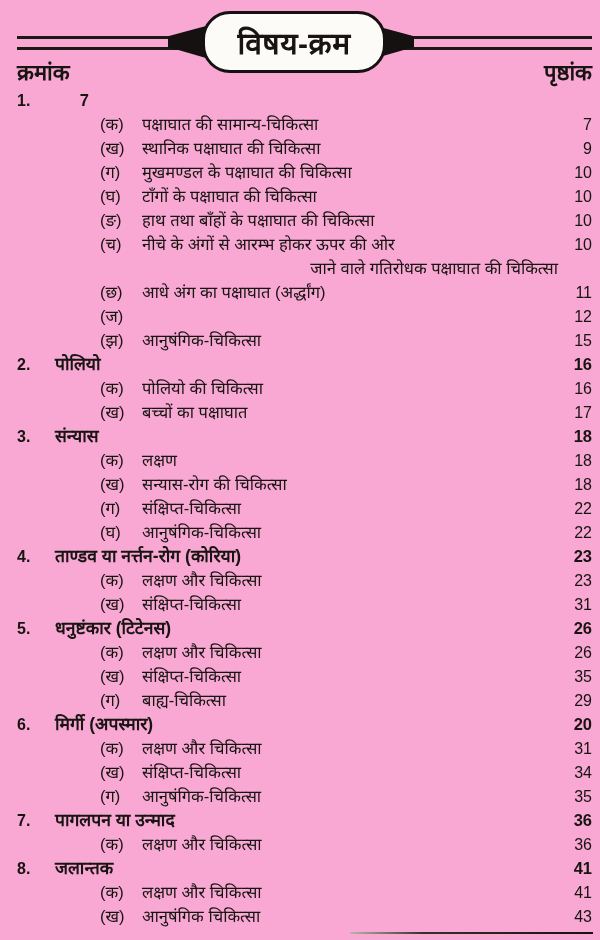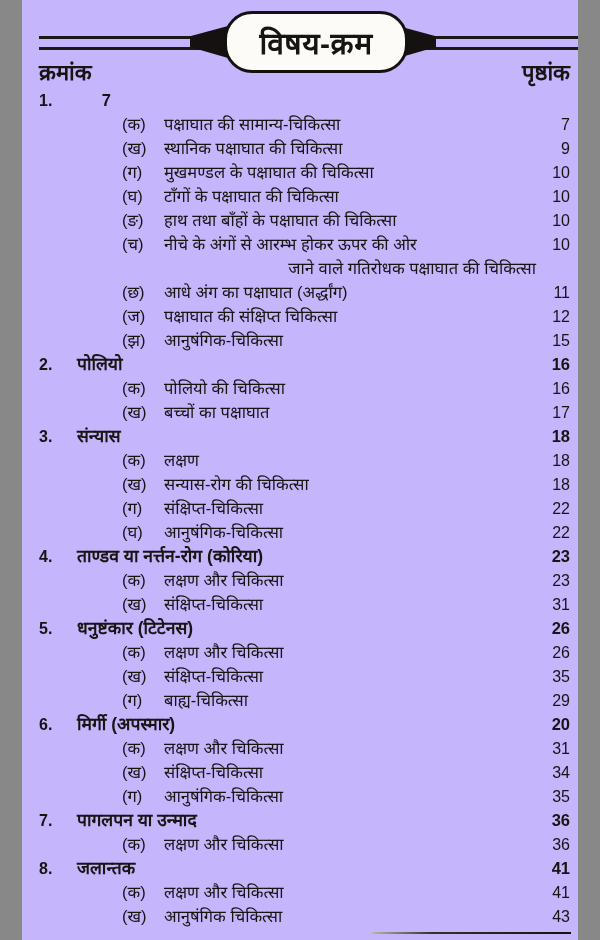--- a/index.html
+++ b/index.html
@@ -1,21 +1,21 @@
 <!DOCTYPE html>
 <html><head>
 <meta charset="utf-8">
 <style>
   html,body{margin:0;padding:0;}
   body{background:#888;}
   .page{
     position:relative;
-    width:556px;height:940px;
+    width:600px;height:940px;
     margin:0 auto;
-    background:#c4b5fd;
+    background:#f9a8d4;
     color:#171412;
     font-family:"Liberation Sans","DejaVu Sans",sans-serif;
     overflow:hidden;
   }
   
   .band{position:absolute;left:0;top:0;width:600px;height:78px;}
   .hline{position:absolute;left:17px;right:8px;height:2.5px;background:#1b1816;}
   .hline.top{top:36px;}
   .hline.bot{top:47px;}
   .wedge{position:absolute;top:26px;width:38px;height:32px;background:#141110;}
@@ -140,21 +140,20 @@
         <span class="body">
           <span class="lbl">(छ)</span>
           <span>आधे अंग का पक्षाघात (अर्द्धांग)</span>
         </span>
         <span class="pg">11</span>
       </div>
       <div class="row sub">
         <span class="num"></span>
         <span class="body">
           <span class="lbl">(ज)</span>
-          <span>पक्षाघात की संक्षिप्त चिकित्सा</span>
         </span>
         <span class="pg">12</span>
       </div>
       <div class="row sub">
         <span class="num"></span>
         <span class="body">
           <span class="lbl">(झ)</span>
           <span>आनुषंगिक-चिकित्सा</span>
         </span>
         <span class="pg">15</span>

